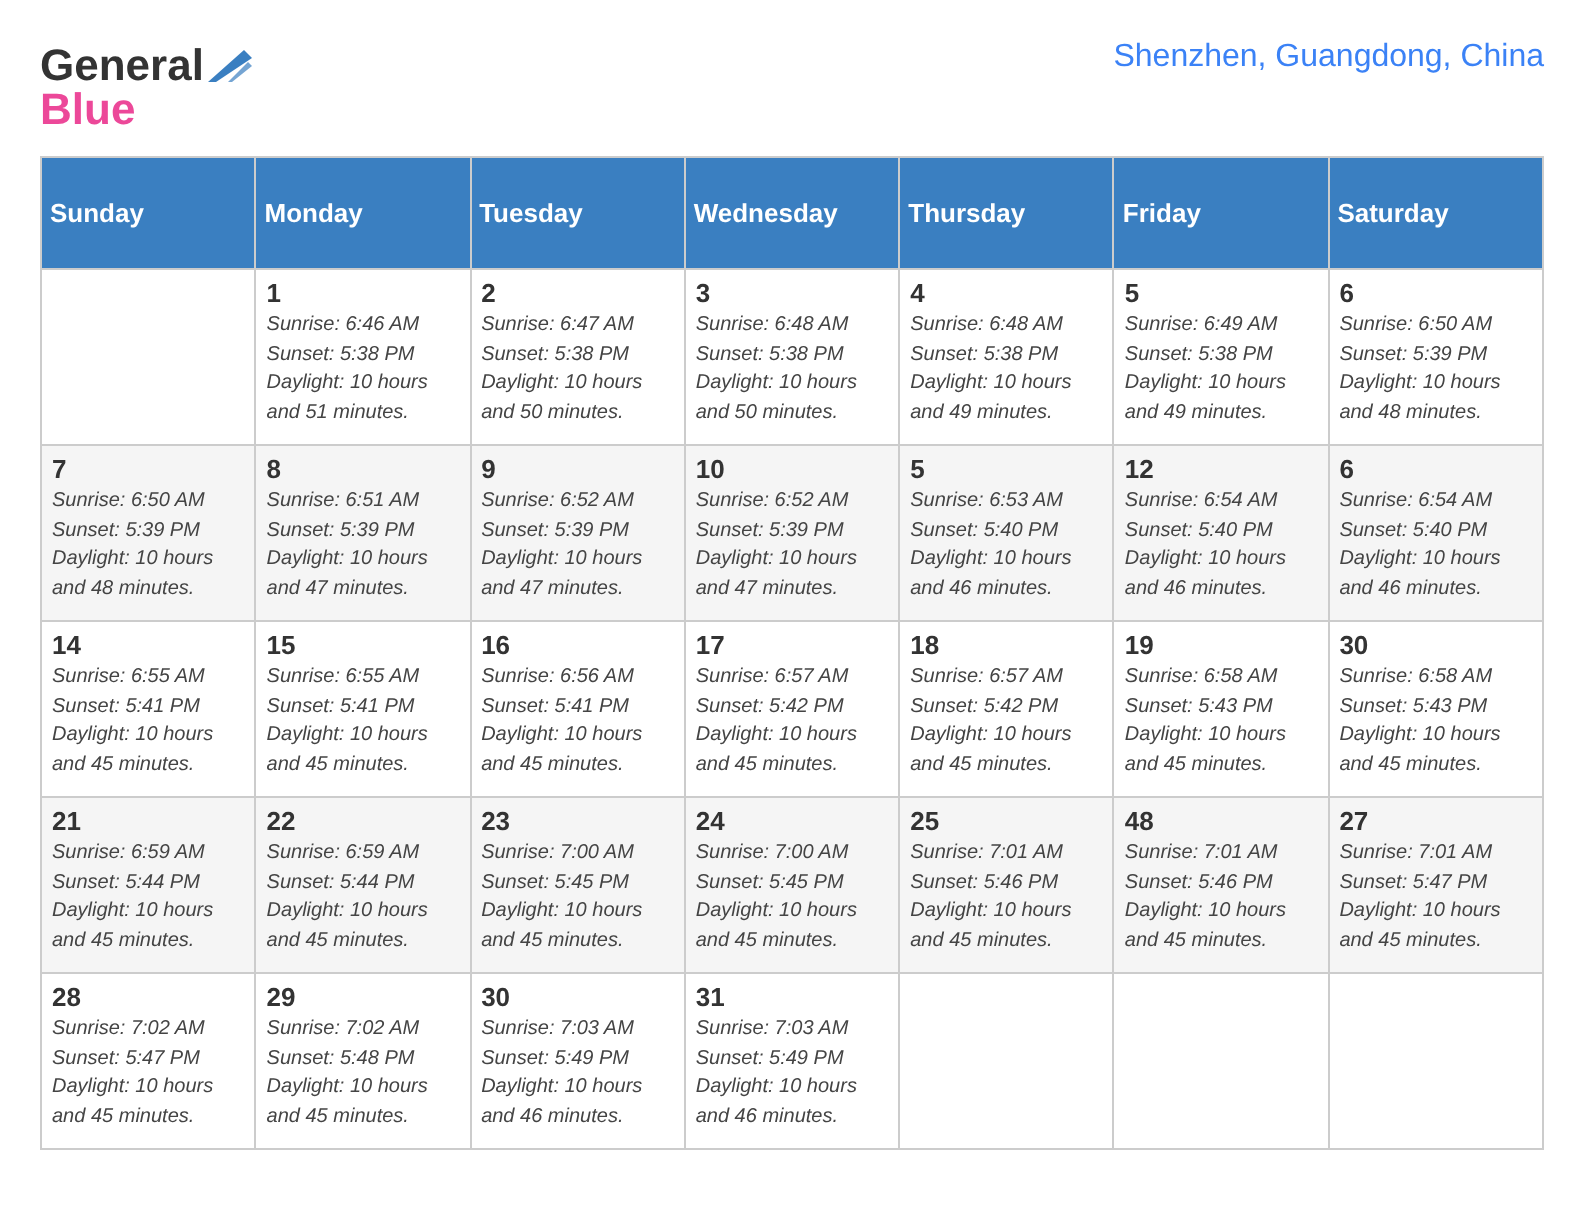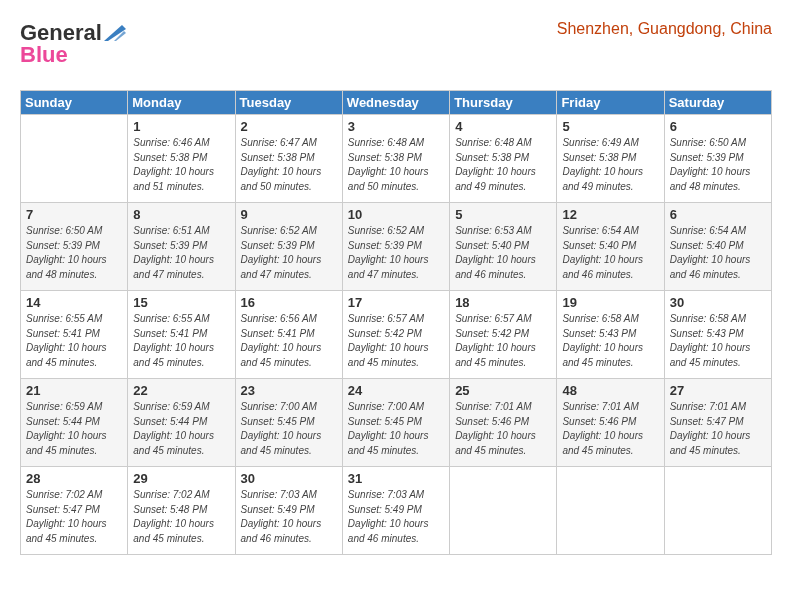--- a/index.html
+++ b/index.html
@@ -7,50 +7,50 @@
       font-family: Arial, sans-serif;
       background: #fff;
       width: 792px;
       min-height: 612px;
       padding: 20px;
     }
     .header {
       display: flex;
       justify-content: space-between;
       align-items: flex-start;
-      margin-bottom: 22px;
+      margin-bottom: 10px;
     }
     .logo {
       display: flex;
       flex-direction: column;
       align-items: flex-start;
     }
     .title-block {
       text-align: right;
     }
     .month-title {
       font-size: 36px;
       font-weight: bold;
       color: #333;
     }
     .subtitle {
       font-size: 16px;
-      color: #c2410c;
+      color: #3b82f6;
     }
     table {
       width: 100%;
       border-collapse: collapse;
       table-layout: fixed;
     }
     thead tr th {
       background-color: #3a7fc1;
       color: #fff;
       font-size: 13px;
       font-weight: bold;
-      padding: 4px 4px;
+      padding: 20px 4px;
       text-align: left;
       border: 1px solid #ccc;
     }
     tbody tr td {
       vertical-align: top;
       border: 1px solid #ccc;
       padding: 4px 5px;
       font-size: 10.5px;
       color: #333;
       height: 88px;

